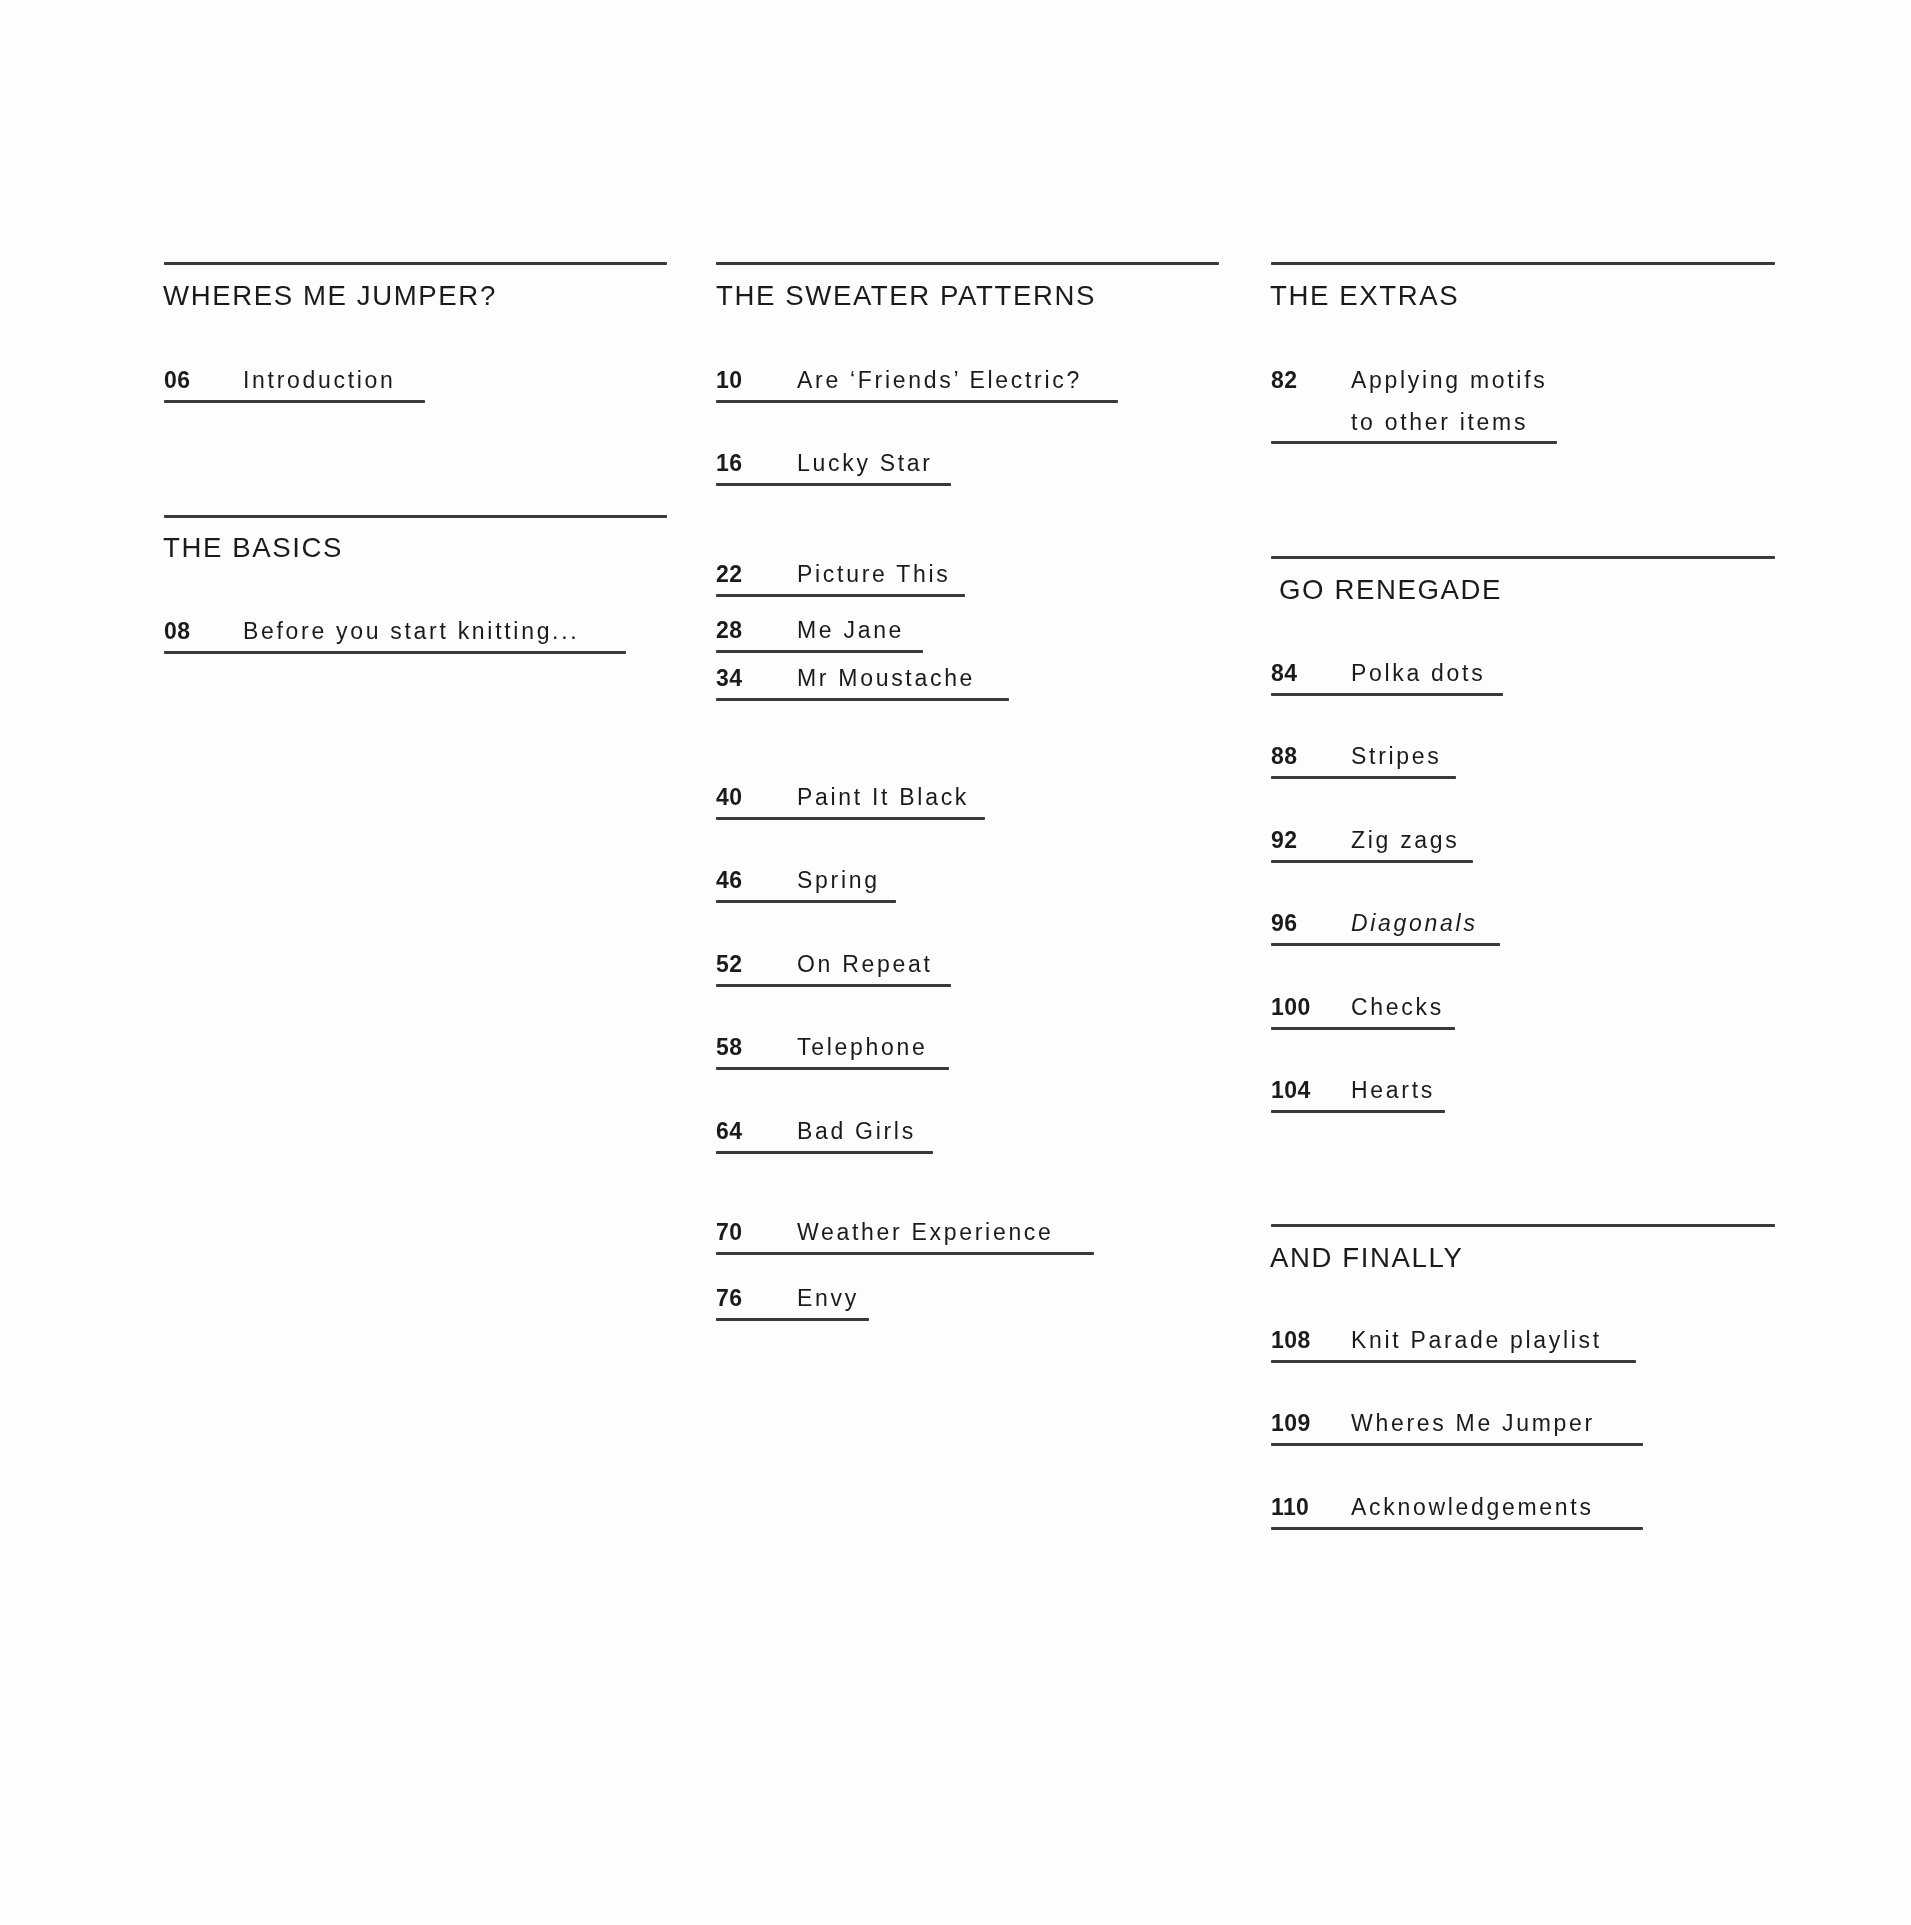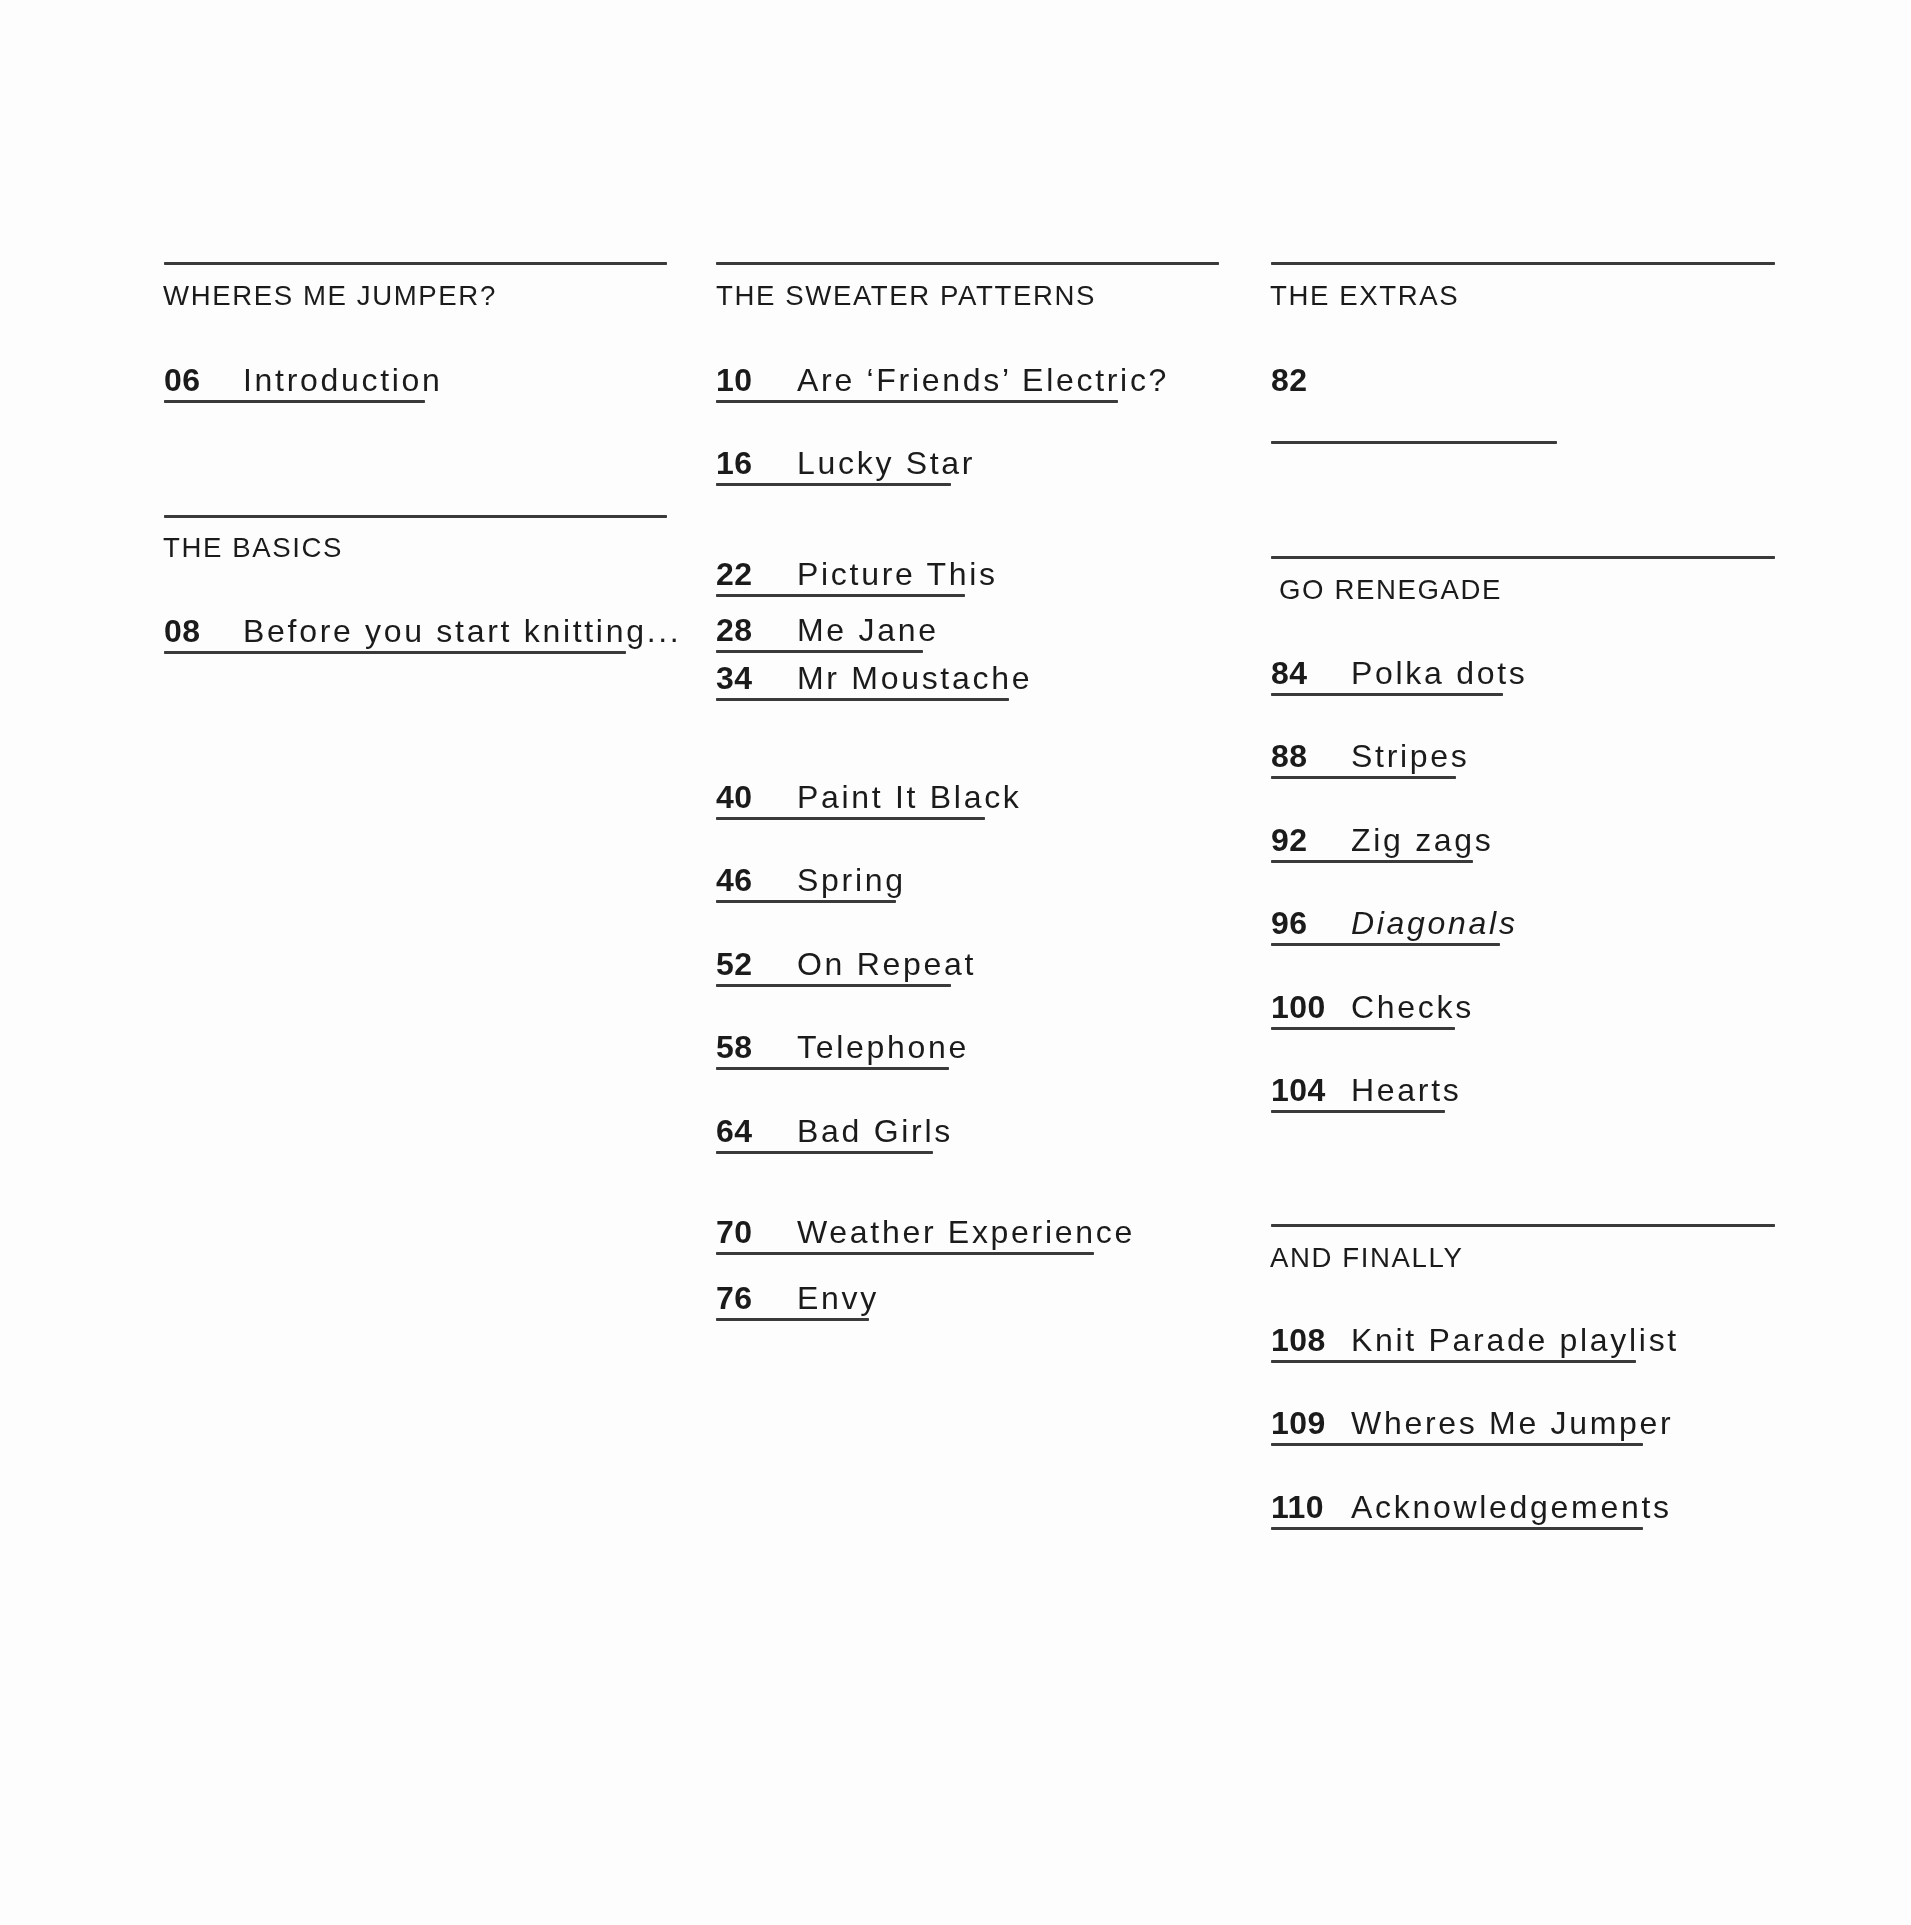--- a/index.html
+++ b/index.html
@@ -16,21 +16,21 @@
   }
   .heading {
     position: absolute;
     font-size: 27.6px; line-height: 27.6px;
     letter-spacing: 1.6px;
     white-space: nowrap;
     font-weight: normal;
   }
   .entry {
     position: absolute;
-    font-size: 32px; line-height: 27.6px;
+    font-size: 23px; line-height: 27.6px;
     white-space: nowrap;
   }
   .entry .num {
     position: absolute; left: 0; top: 0;
     font-weight: bold; letter-spacing: 0.4px;
   }
   .entry .title {
     position: absolute; top: 0;
     letter-spacing: 2.7px;
   }
@@ -157,20 +157,24 @@
           <div class="uline" style="top: 33px; width: 153px;"></div>
         </div>
       </div>
     </div>
     <div>
       <div>
         <div class="rule" style="left: 1271px; top: 262px; width: 504px;"></div>
         <div class="heading" style="left: 1270px; top: 282px;">THE EXTRAS</div>
         <div class="entry" style="left: 1271px; top: 367px; width: 286px; height: 94px;">
           <span class="num">82</span>
+          <span class="title" style="left: 80px;">
+            <span class="line" style="height: 42px;">Applying motifs</span>
+            <span class="line" style="height: 27.6px;">to other items</span>
+          </span>
           <div class="uline" style="top: 74px; width: 286px;"></div>
         </div>
       </div>
       <div>
         <div class="rule" style="left: 1271px; top: 556px; width: 504px;"></div>
         <div class="heading" style="left: 1270px; top: 576px; margin-left: 9px;">GO RENEGADE</div>
         <div class="entry" style="left: 1271px; top: 660px; width: 232px; height: 52px;">
           <span class="num">84</span>
           <span class="title" style="left: 80px;">
             <span class="line" style="height: 27.6px;">Polka dots</span>

